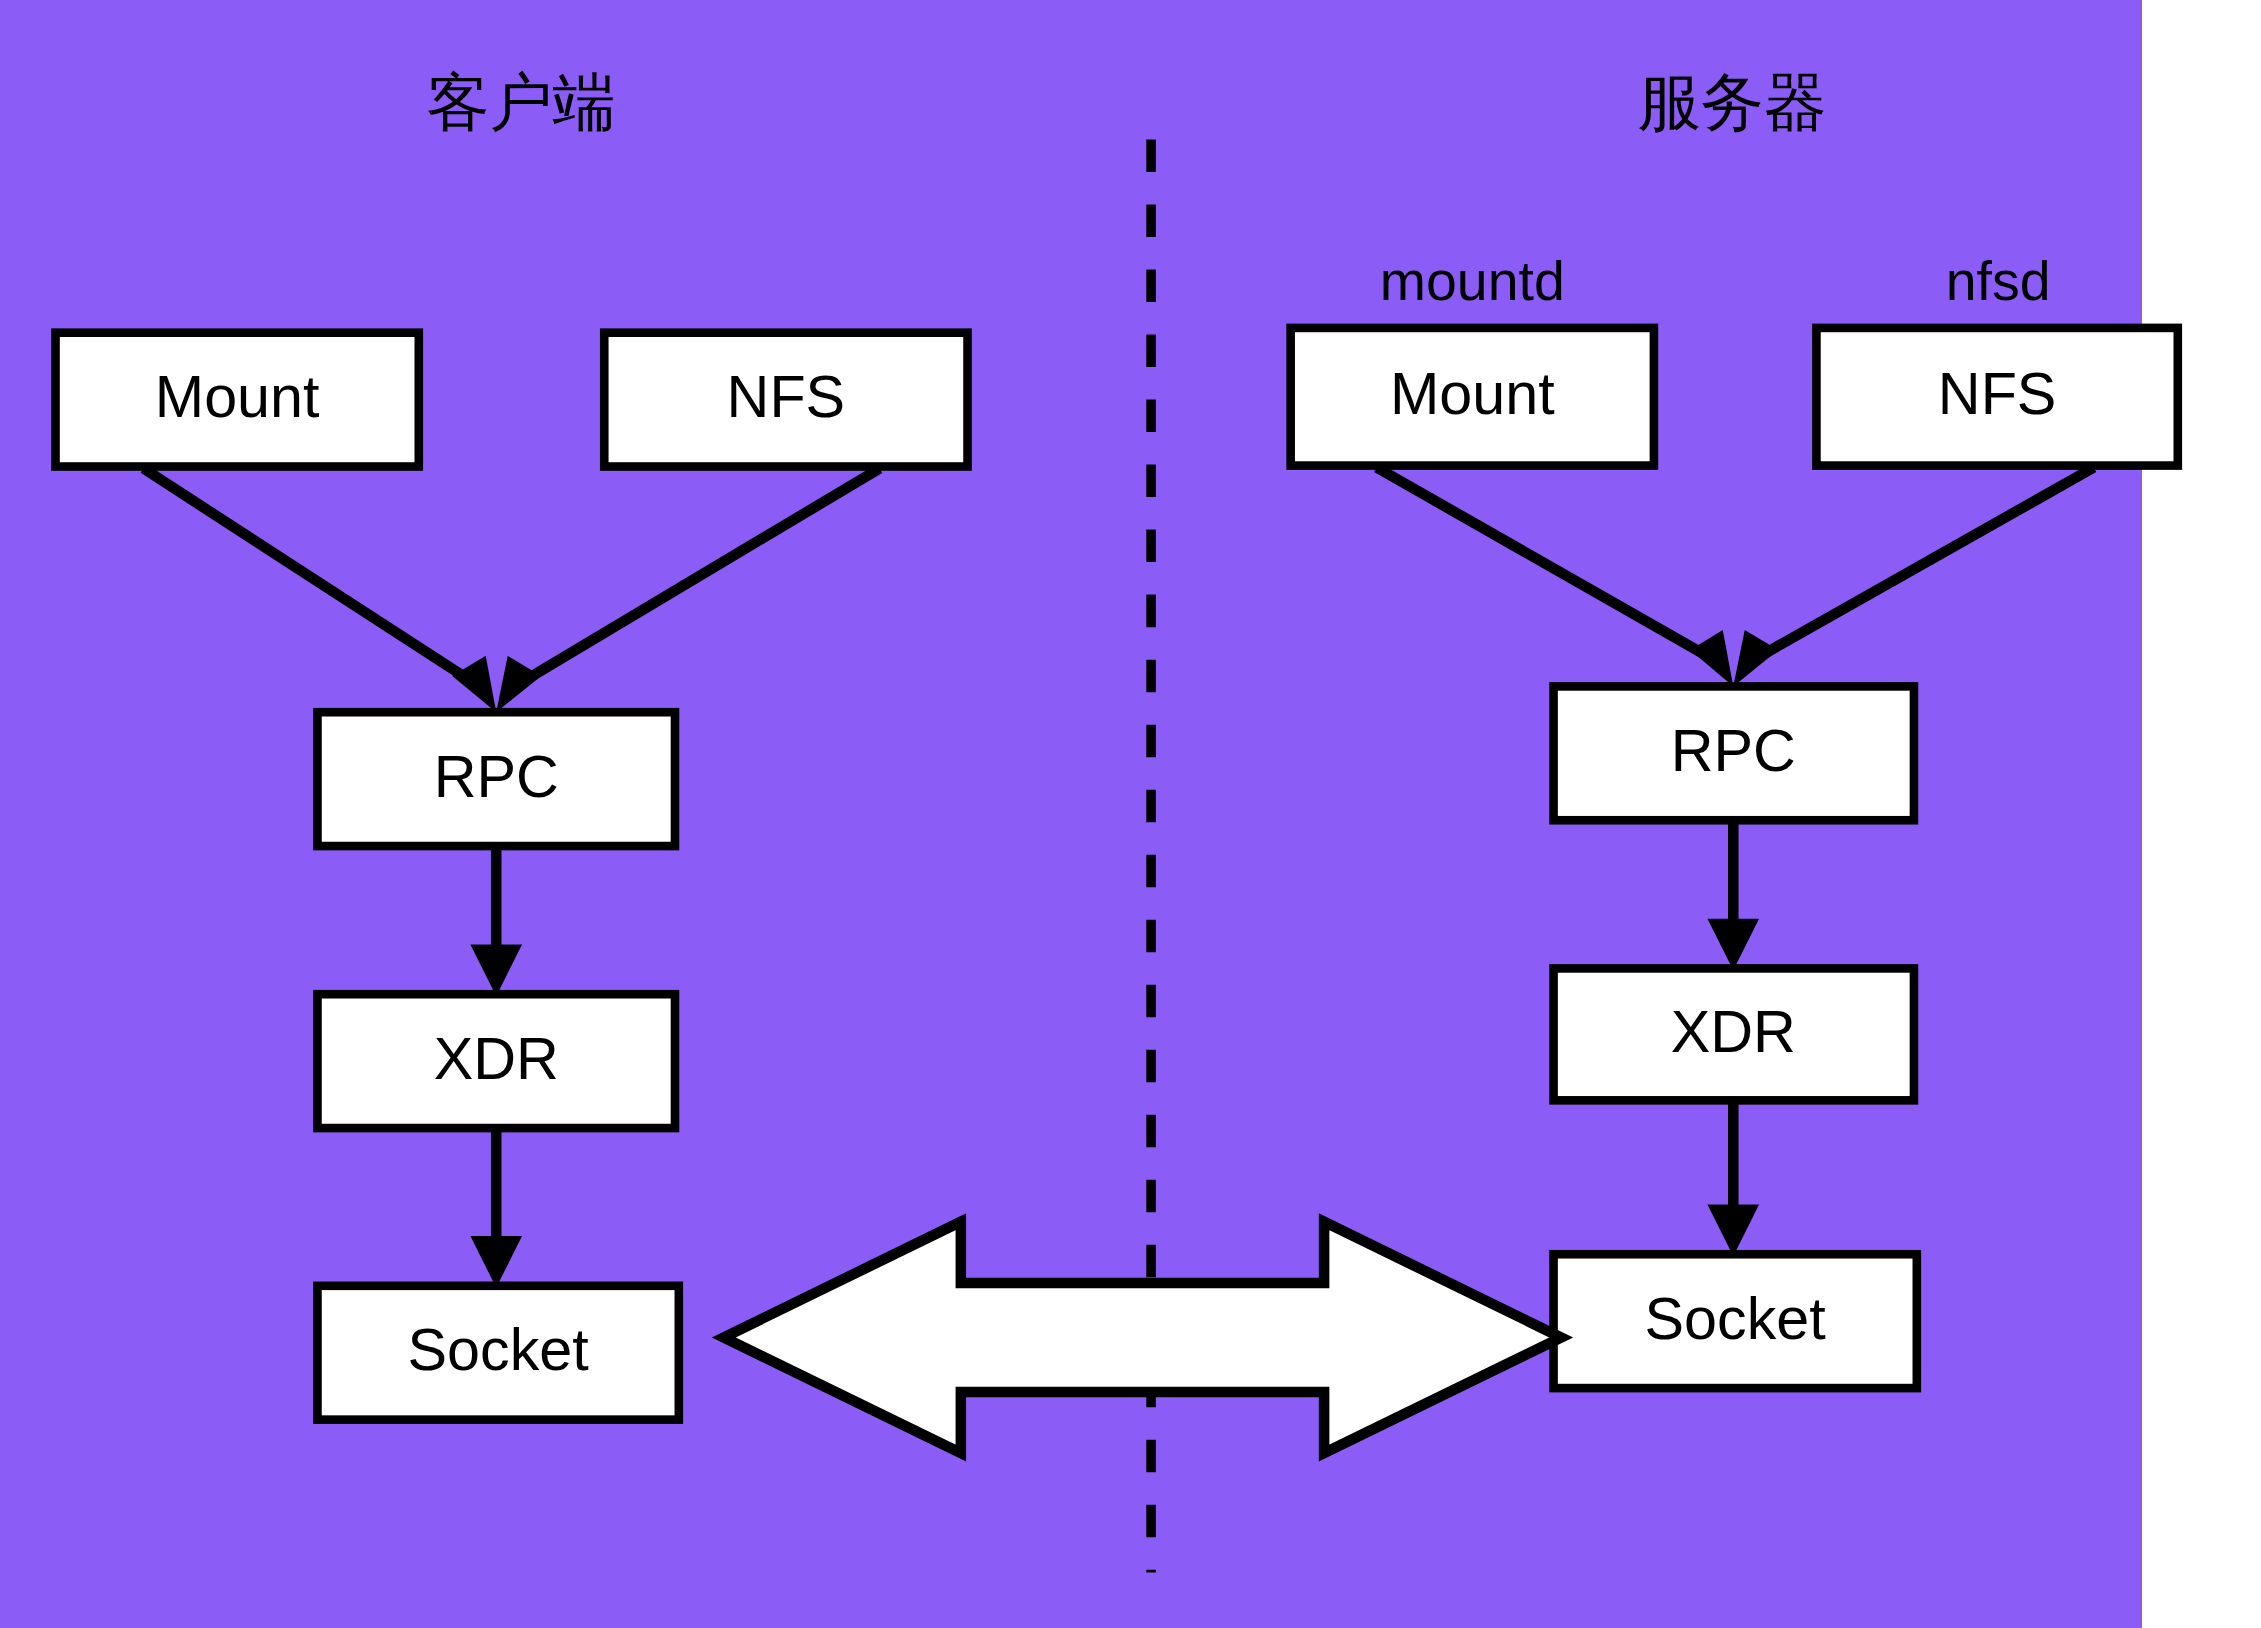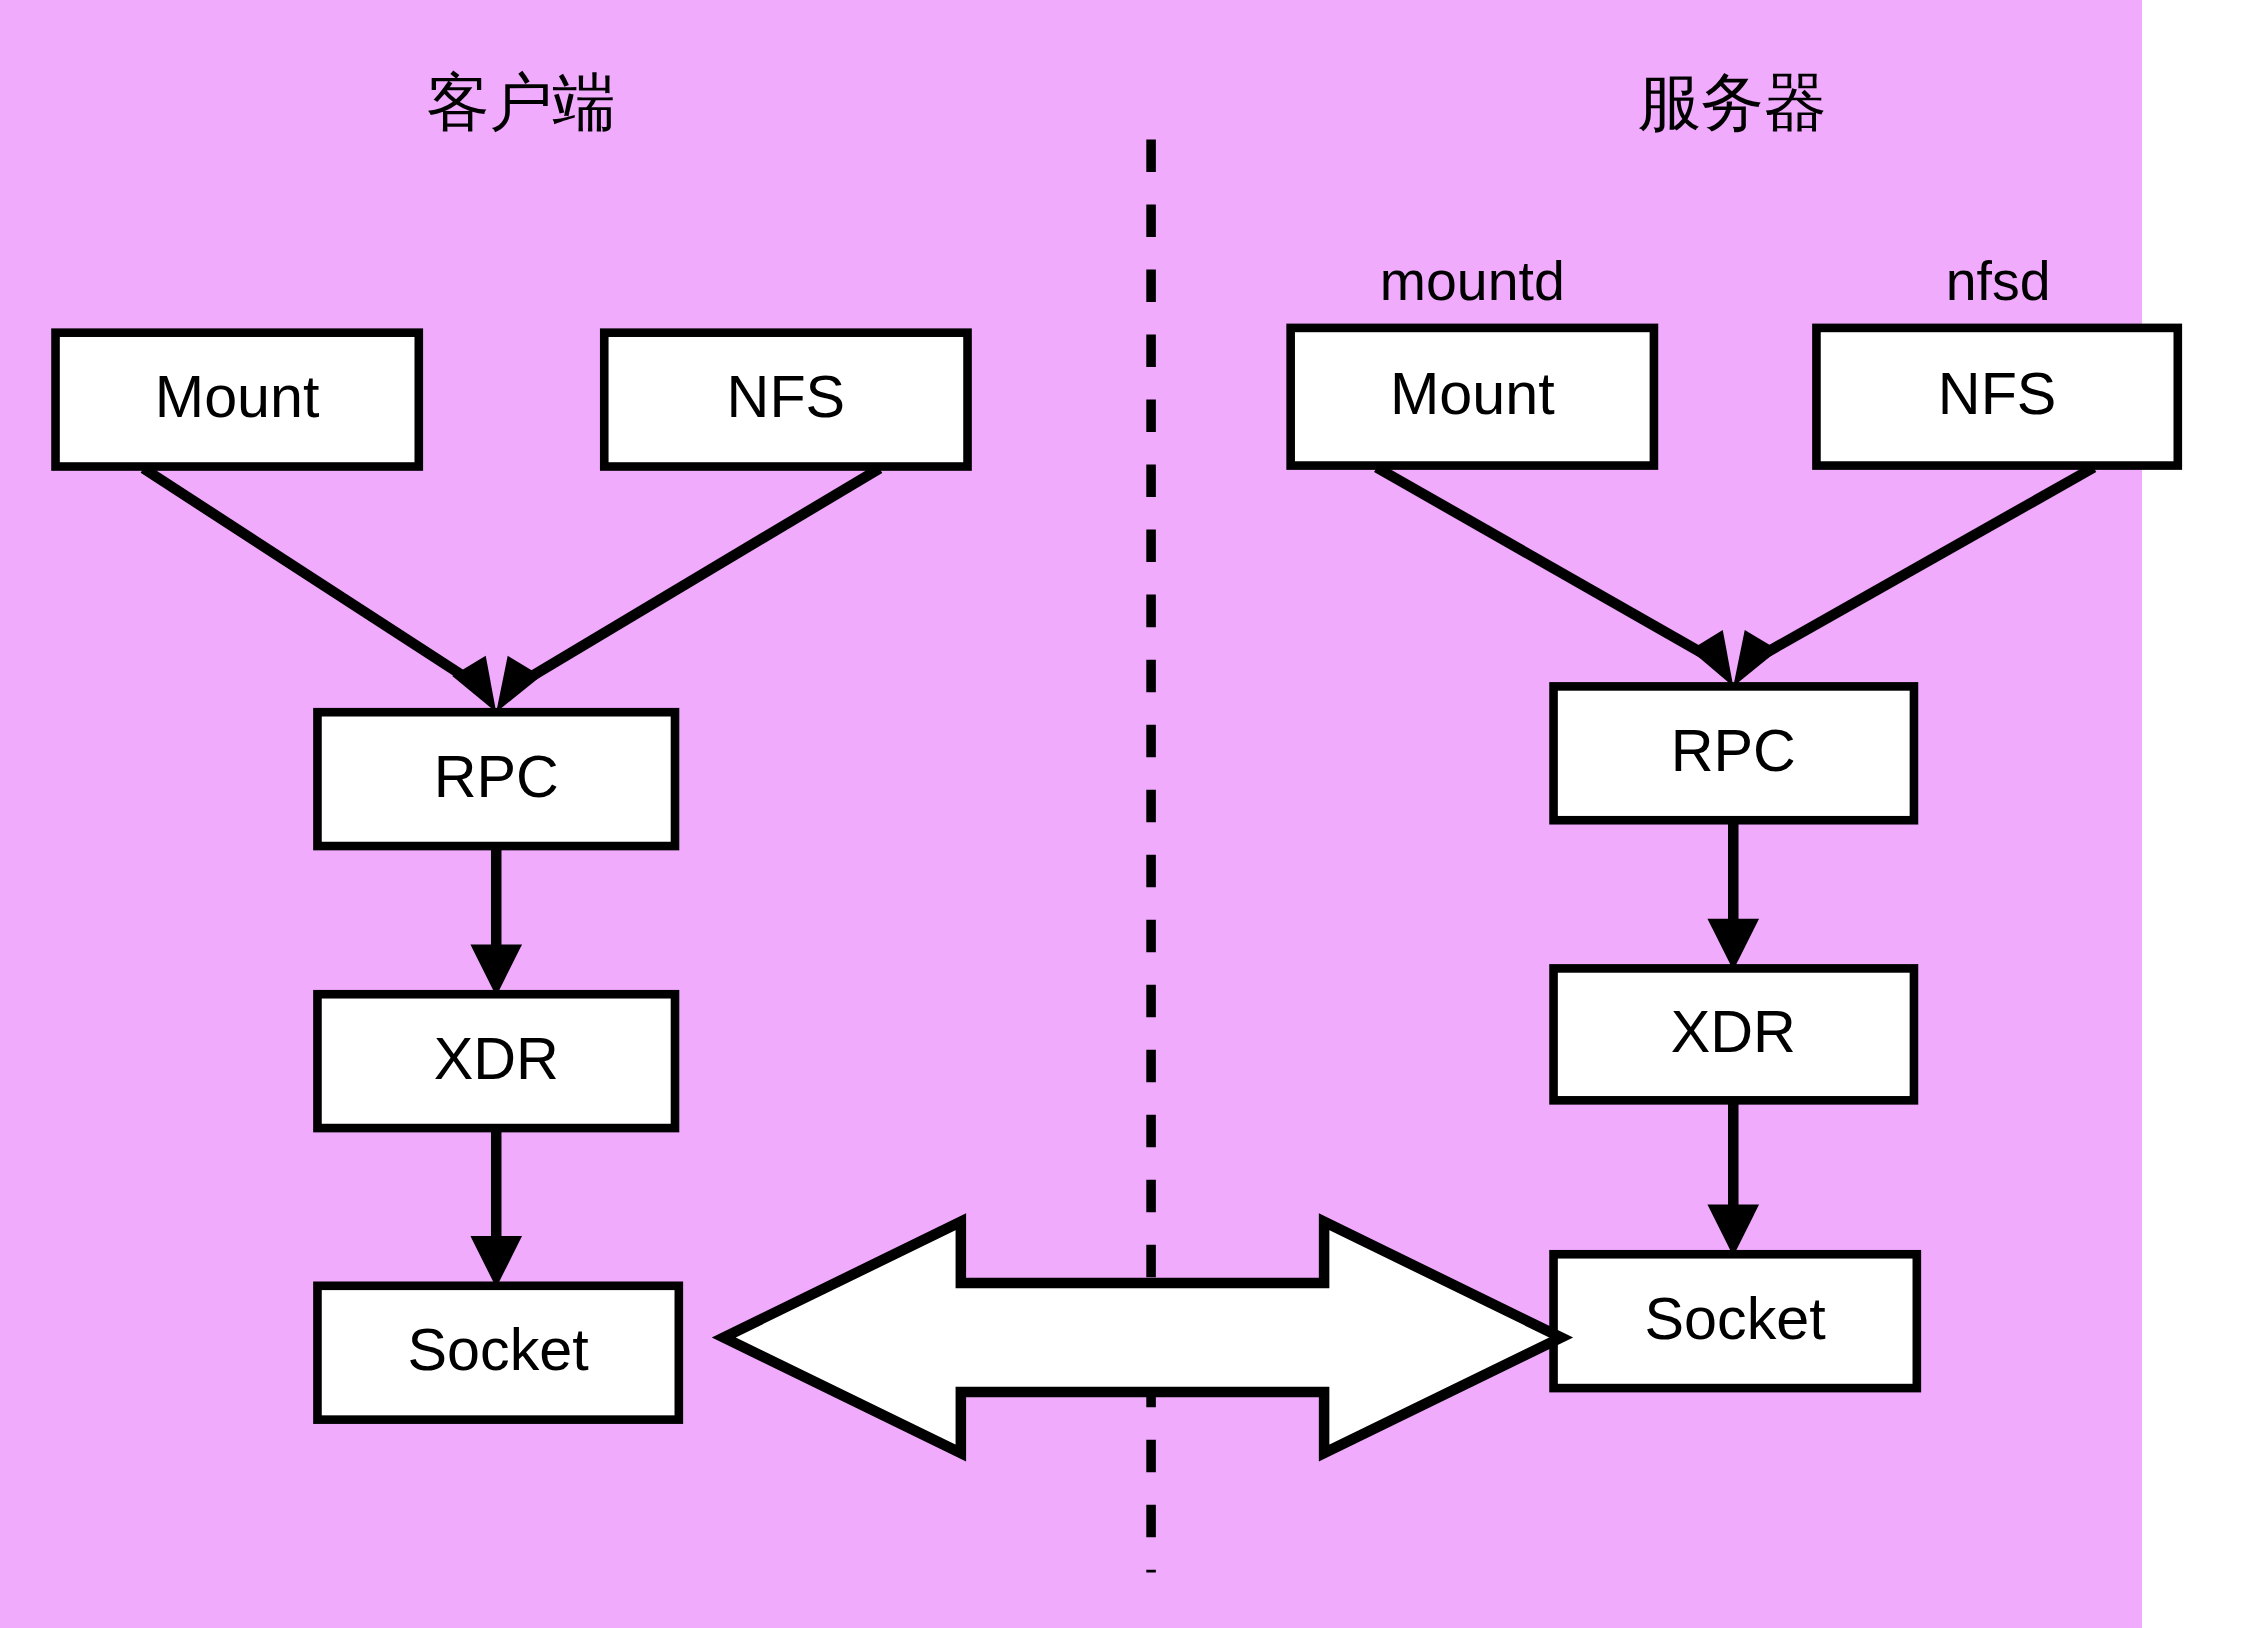--- a/index.html
+++ b/index.html
@@ -11,21 +11,21 @@
   body {
     width: 2262px;
     height: 1629px;
     font-family: "Liberation Sans", "DejaVu Sans", sans-serif;
     overflow: hidden;
   }
   #diagram-root {
     position: relative;
     width: 2142px;
     height: 1629px;
-    background: #f0abfc;
+    background: #8b5cf6;
   }
   svg#nfs-diagram {
     display: block;
     width: 2262px;
     height: 1629px;
   }
   .box-rect {
     fill: #ffffff;
     stroke: #000000;
     stroke-width: 9;

